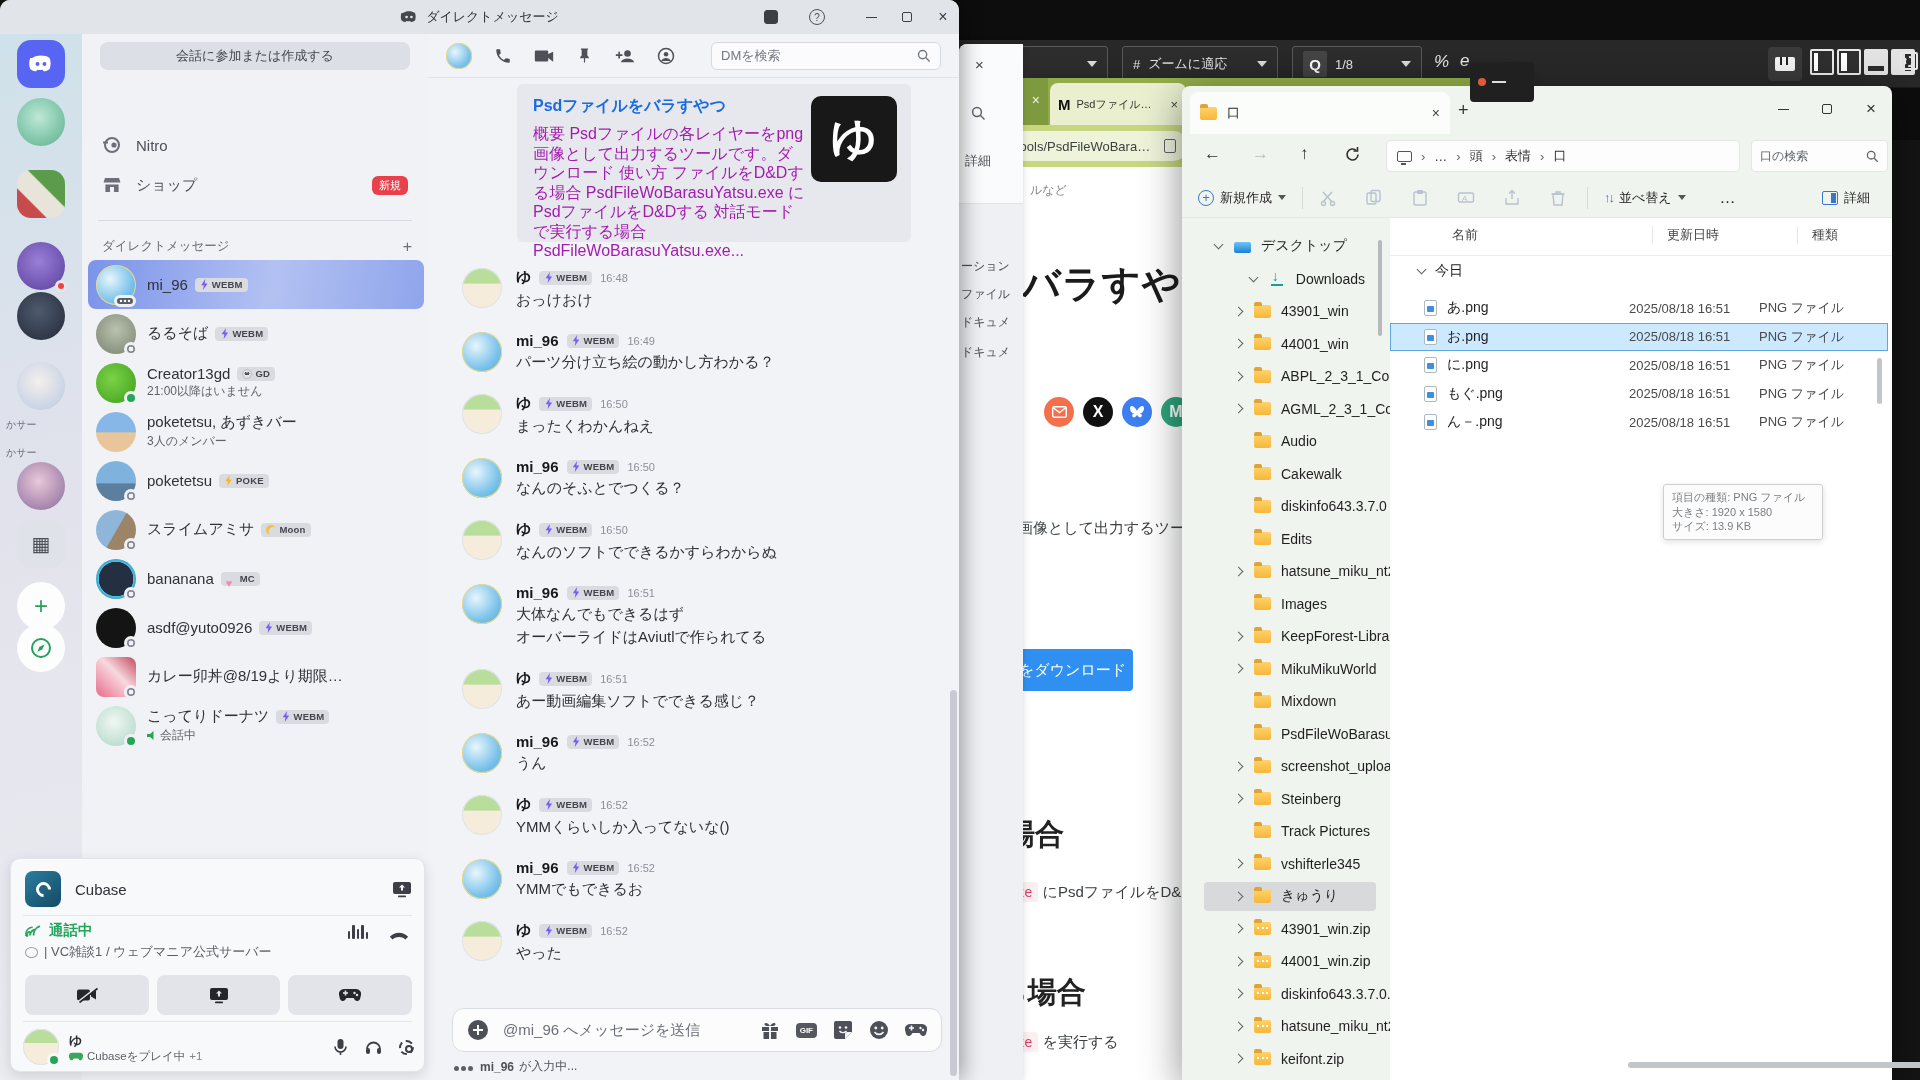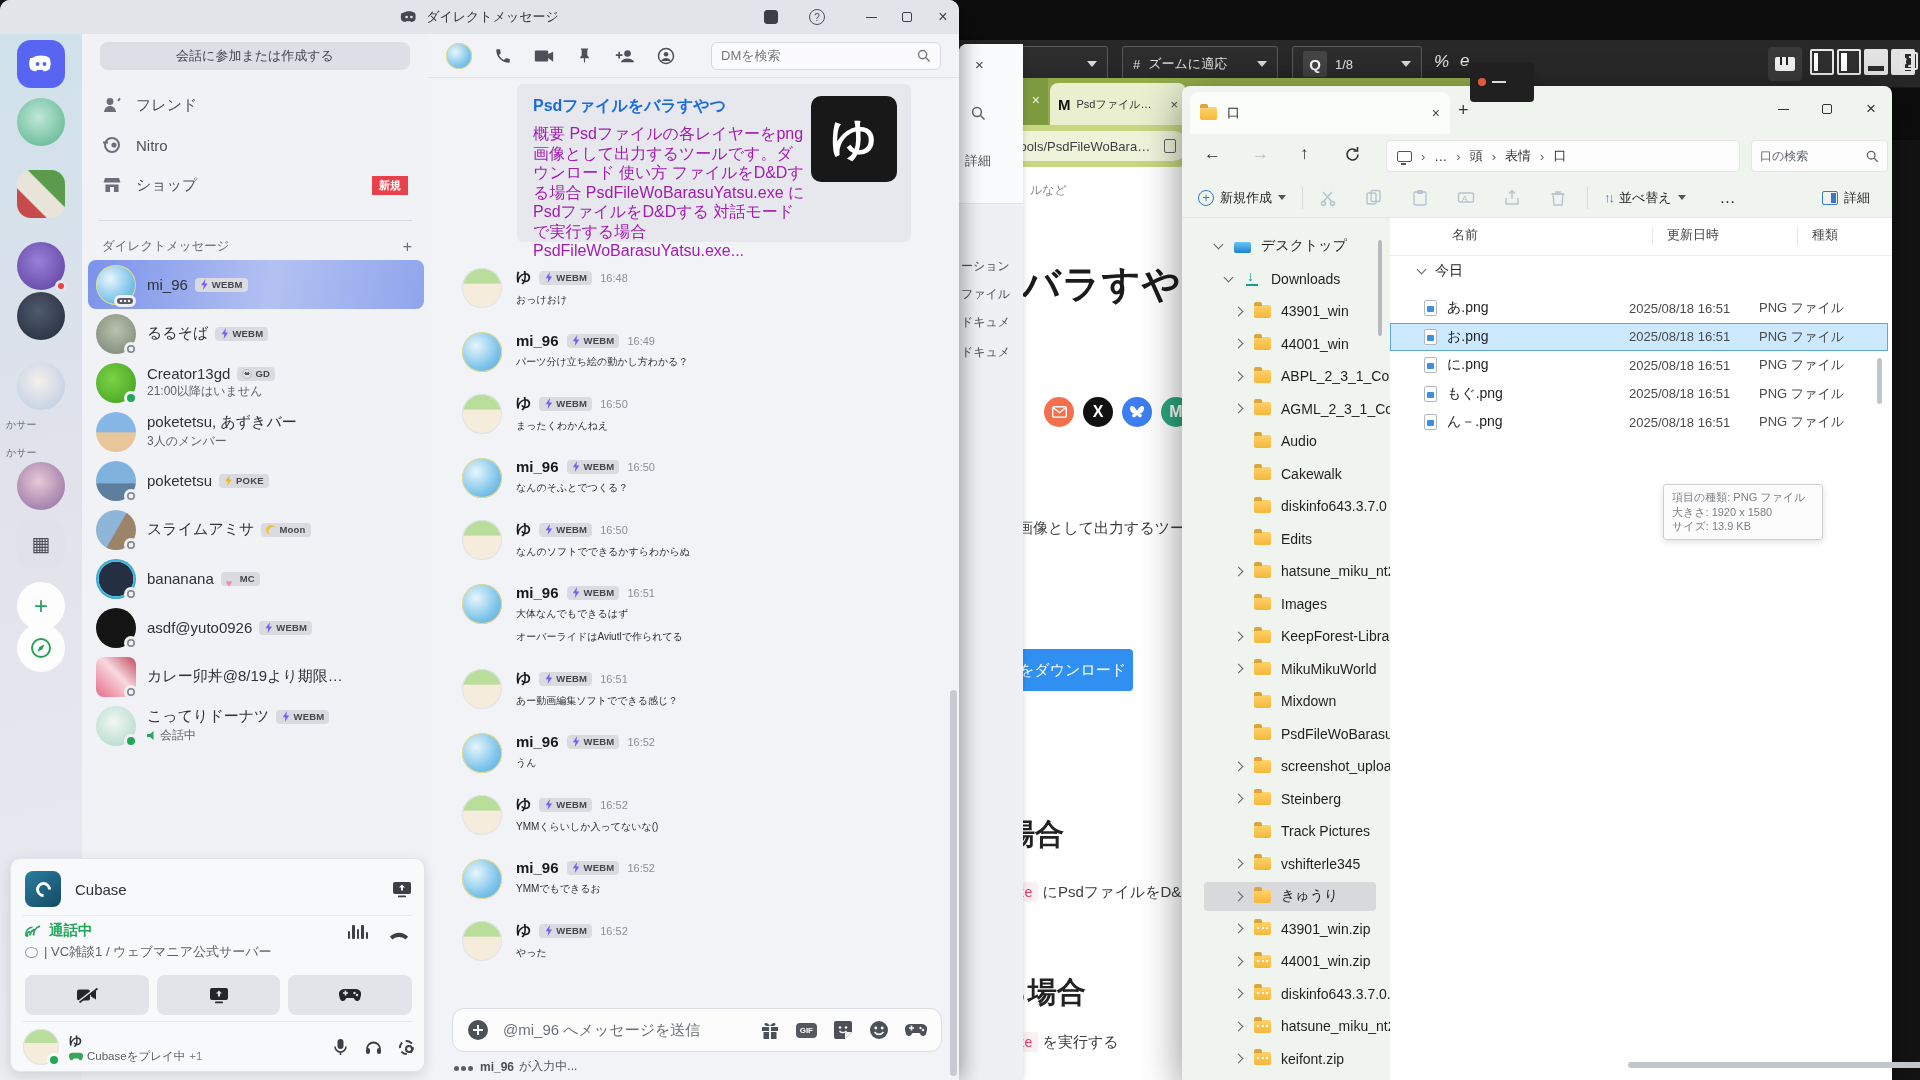--- a/index.html
+++ b/index.html
@@ -79,21 +79,21 @@
   .detico::after{content:"";position:absolute;right:1px;top:1px;bottom:1px;width:5px;background:#3a76c9;}
   .navpane{position:absolute;left:0;top:132px;width:208px;bottom:0;overflow:hidden;}
   .trow{height:32.5px;display:flex;align-items:center;position:relative;font-size:14px;color:#1f1f1f;margin-left:18px;}
   .trow[data-sel="1"]::before{content:"";position:absolute;left:4px;right:14px;top:2px;bottom:2px;background:#d7d9db;border-radius:4px;}
   .trow>*{position:relative;}
   .tchev{width:7px;height:7px;border-right:1.6px solid #5f6368;border-bottom:1.6px solid #5f6368;flex:none;}
   .trow[data-chev="v"] .tchev{transform:rotate(45deg);margin-top:-3px;}
   .trow[data-chev=">"] .tchev{transform:rotate(-45deg);}
   .trow[data-chev="_"] .tchev{visibility:hidden;}
   .trow[data-level="0"]{padding-left:15px;}
-  .trow[data-level="1"]{padding-left:25px;}
+  .trow[data-level="1"]{padding-left:25px;justify-content:center;}
   .trow[data-level="2"]{padding-left:35px;}
   .ticon{flex:none;margin:0 10px 0 12px;width:17px;height:13px;position:relative;}
   .ticon[data-ic="folder"],.ticon[data-ic="zip"]{background:linear-gradient(#ffd269,#f5b73c);border-radius:2px;}
   .ticon[data-ic="folder"]::before,.ticon[data-ic="zip"]::before{content:"";position:absolute;top:-3px;left:0;width:8px;height:4px;background:#e0a33c;border-radius:2px 2px 0 0;}
   .ticon[data-ic="zip"]::after{content:"";position:absolute;left:3px;top:5px;width:11px;border-top:2px dotted #fff;}
   .ticon[data-ic="pc"]{background:linear-gradient(#6ec6f5,#1d7fd4);border-radius:2px;height:11px;margin-top:2px;}
   .ticon[data-ic="dl"]{background:none;}
   .ticon[data-ic="dl"]::before{content:"\2193";position:absolute;left:3px;top:-4px;color:#12a192;font-weight:bold;font-size:14px;}
   .ticon[data-ic="dl"]::after{content:"";position:absolute;left:2px;bottom:-1px;width:12px;border-top:2px solid #12a192;}
   .tlabel{white-space:nowrap;overflow:hidden;}
@@ -129,21 +129,21 @@
   .qmark{width:16px;height:16px;border:1.4px solid #4e5058;border-radius:50%;font-size:10px;display:flex;align-items:center;justify-content:center;color:#4e5058;}
   .popico{width:14px;height:14px;border:1.6px solid #3c3f45;border-radius:3px;background:#3c3f45;}
   .drail{position:absolute;left:0;top:34px;width:82px;bottom:0;background:linear-gradient(165deg,#cfe1ea,#e2e2ec 45%,#ebedf1);}
   .rico{position:absolute;left:17px;width:48px;height:48px;border-radius:50%;}
   .rico.sq{border-radius:14px;}
   .rlabel{position:absolute;left:6px;font-size:10px;color:#6a6e76;}
   .railbtn{background:#fdfdfd;color:#27a05c;display:flex;align-items:center;justify-content:center;font-size:24px;}
   .dside{position:absolute;left:82px;top:34px;width:346px;bottom:0;background:rgba(240,241,245,.95);}
   .joinpill{position:absolute;left:18px;top:8px;width:310px;height:28px;background:#dcdfe5;border-radius:8px;display:flex;align-items:center;justify-content:center;font-size:13px;color:#42464d;}
   .snav{position:absolute;left:8px;width:330px;height:38px;display:flex;align-items:center;gap:14px;padding:0 12px;border-radius:8px;color:#4e5058;font-size:15px;}
-  .badge-red{margin-left:auto;background:#e8414b;color:#fff;font-size:11px;font-weight:bold;border-radius:0;padding:2px 7px;}
+  .badge-red{margin-left:auto;background:#e8414b;color:#fff;font-size:11px;font-weight:normal;border-radius:6px;padding:2px 7px;}
   .dmhdr{position:absolute;left:20px;top:204px;width:310px;font-size:12.5px;color:#6a6d75;display:flex;}
   .dmhdr .plus{margin-left:auto;font-size:16px;color:#6a6d75;}
   .dmlist{position:absolute;left:6px;top:226px;width:336px;}
   .dmrow{min-height:49px;border-radius:8px;display:flex;align-items:center;gap:11px;padding:4px 8px;position:relative;}
   .dmrow[data-sel="1"]{background:linear-gradient(100deg,#7b93ea,#b3c1f2 55%,#8fa5ec);}
   .dmav{width:40px;height:40px;border-radius:50%;flex:none;position:relative;}
   .dmtxt{min-width:0;flex:1;}
   .dmname{font-size:15px;color:#2e3136;display:flex;align-items:center;gap:7px;}
   .dmname .nm{max-width:210px;}
   .pill{display:inline-flex;align-items:center;gap:3px;background:#d9dbe1;border-radius:4px;padding:1.5px 5px;flex:none;}
@@ -209,21 +209,21 @@
   .msgs{position:absolute;left:34px;top:50px;right:14px;}
   .embed{margin-left:55px;width:394px;height:158px;background:#e6e8ed;border-radius:6px;position:relative;padding:12px 16px;margin-bottom:26px;}
   .embed .et{color:#1a6be0;font-weight:bold;font-size:16px;}
   .embed .ed{margin-top:7px;width:272px;font-size:16px;line-height:19.5px;color:#a21caf;}
   .ethumb{position:absolute;right:14px;top:12px;width:86px;height:86px;background:#181818;border-radius:10px;display:flex;align-items:center;justify-content:center;color:#fff;font-size:46px;font-weight:bold;}
   .msg{display:flex;gap:14px;margin-bottom:22px;}
   .msg .av{width:40px;height:40px;border-radius:50%;flex:none;}
   .mhead{display:flex;align-items:center;gap:8px;}
   .mhead .a{font-size:15px;font-weight:bold;color:#17181b;}
   .mhead .tm{font-size:11px;color:#8a8f98;}
-  .mbody{font-size:10px;color:#2e3035;line-height:21px;margin-top:2px;}
+  .mbody{font-size:15px;color:#2e3035;line-height:21px;margin-top:2px;}
   .mbody:empty{display:none;}
   .composer{position:absolute;left:24px;right:17px;top:974px;height:44px;background:#fcfcfd;border:1px solid #d9dce1;border-radius:12px;display:flex;align-items:center;gap:14px;padding:0 14px;}
   .composer .ph{font-size:15px;color:#6d7078;flex:1;}
   .cicons{display:flex;gap:16px;align-items:center;color:#4e5058;}
   .gifchip{background:#55595f;color:#fff;font-size:8px;font-weight:bold;border-radius:4px;padding:3px 4px;}
   .typing{position:absolute;left:26px;top:1024px;font-size:12px;color:#4e5058;display:flex;align-items:center;gap:5px;}
   .typing .dots i{display:inline-block;width:5px;height:5px;border-radius:50%;background:#5c5e66;margin-right:2px;}
   .chatscroll{position:absolute;right:2px;top:656px;width:7px;bottom:4px;background:#c7cad1;border-radius:4px;}
 </style>
 </head>
@@ -698,28 +698,20 @@
       <span class="rico railbtn" style="top:590px;">
         <svg width="22" height="22" viewBox="0 0 22 22">
             <circle cx="11" cy="11" r="9" fill="none" stroke="#27a05c" stroke-width="2"></circle>
             <path d="M14.5 7.5l-2.2 5-5 2.2 2.2-5z" fill="#27a05c"></path>
           </svg>
       </span>
     </div>
 
     <div class="dside">
       <div class="joinpill">会話に参加または作成する</div>
-      <div class="snav" style="top:52px;">
-        <svg width="20" height="18" viewBox="0 0 20 18">
-            <circle cx="8" cy="5.5" r="3.4" fill="#6d6f78"></circle>
-            <path d="M2 16c.6-4 3-6 6-6s5.4 2 6 6z" fill="#6d6f78"></path>
-            <path d="M15.3 4.2l1.8-2.4 1.6 1.1-1.8 2.5z" fill="#6d6f78"></path>
-          </svg>
-        <span>フレンド</span>
-      </div>
       <div class="snav" style="top:92px;">
         <svg width="20" height="18" viewBox="0 0 20 18">
             <path d="M3 9a7 7 0 0 1 14 0 7 7 0 0 1-14 0z" fill="none" stroke="#6d6f78" stroke-width="2"></path>
             <circle cx="12" cy="9" r="2.6" fill="#6d6f78"></circle>
             <path d="M1 6.5h5" stroke="#6d6f78" stroke-width="2"></path>
           </svg>
         <span>Nitro</span>
       </div>
       <div class="snav" style="top:132px;">
         <svg width="20" height="18" viewBox="0 0 20 18">

